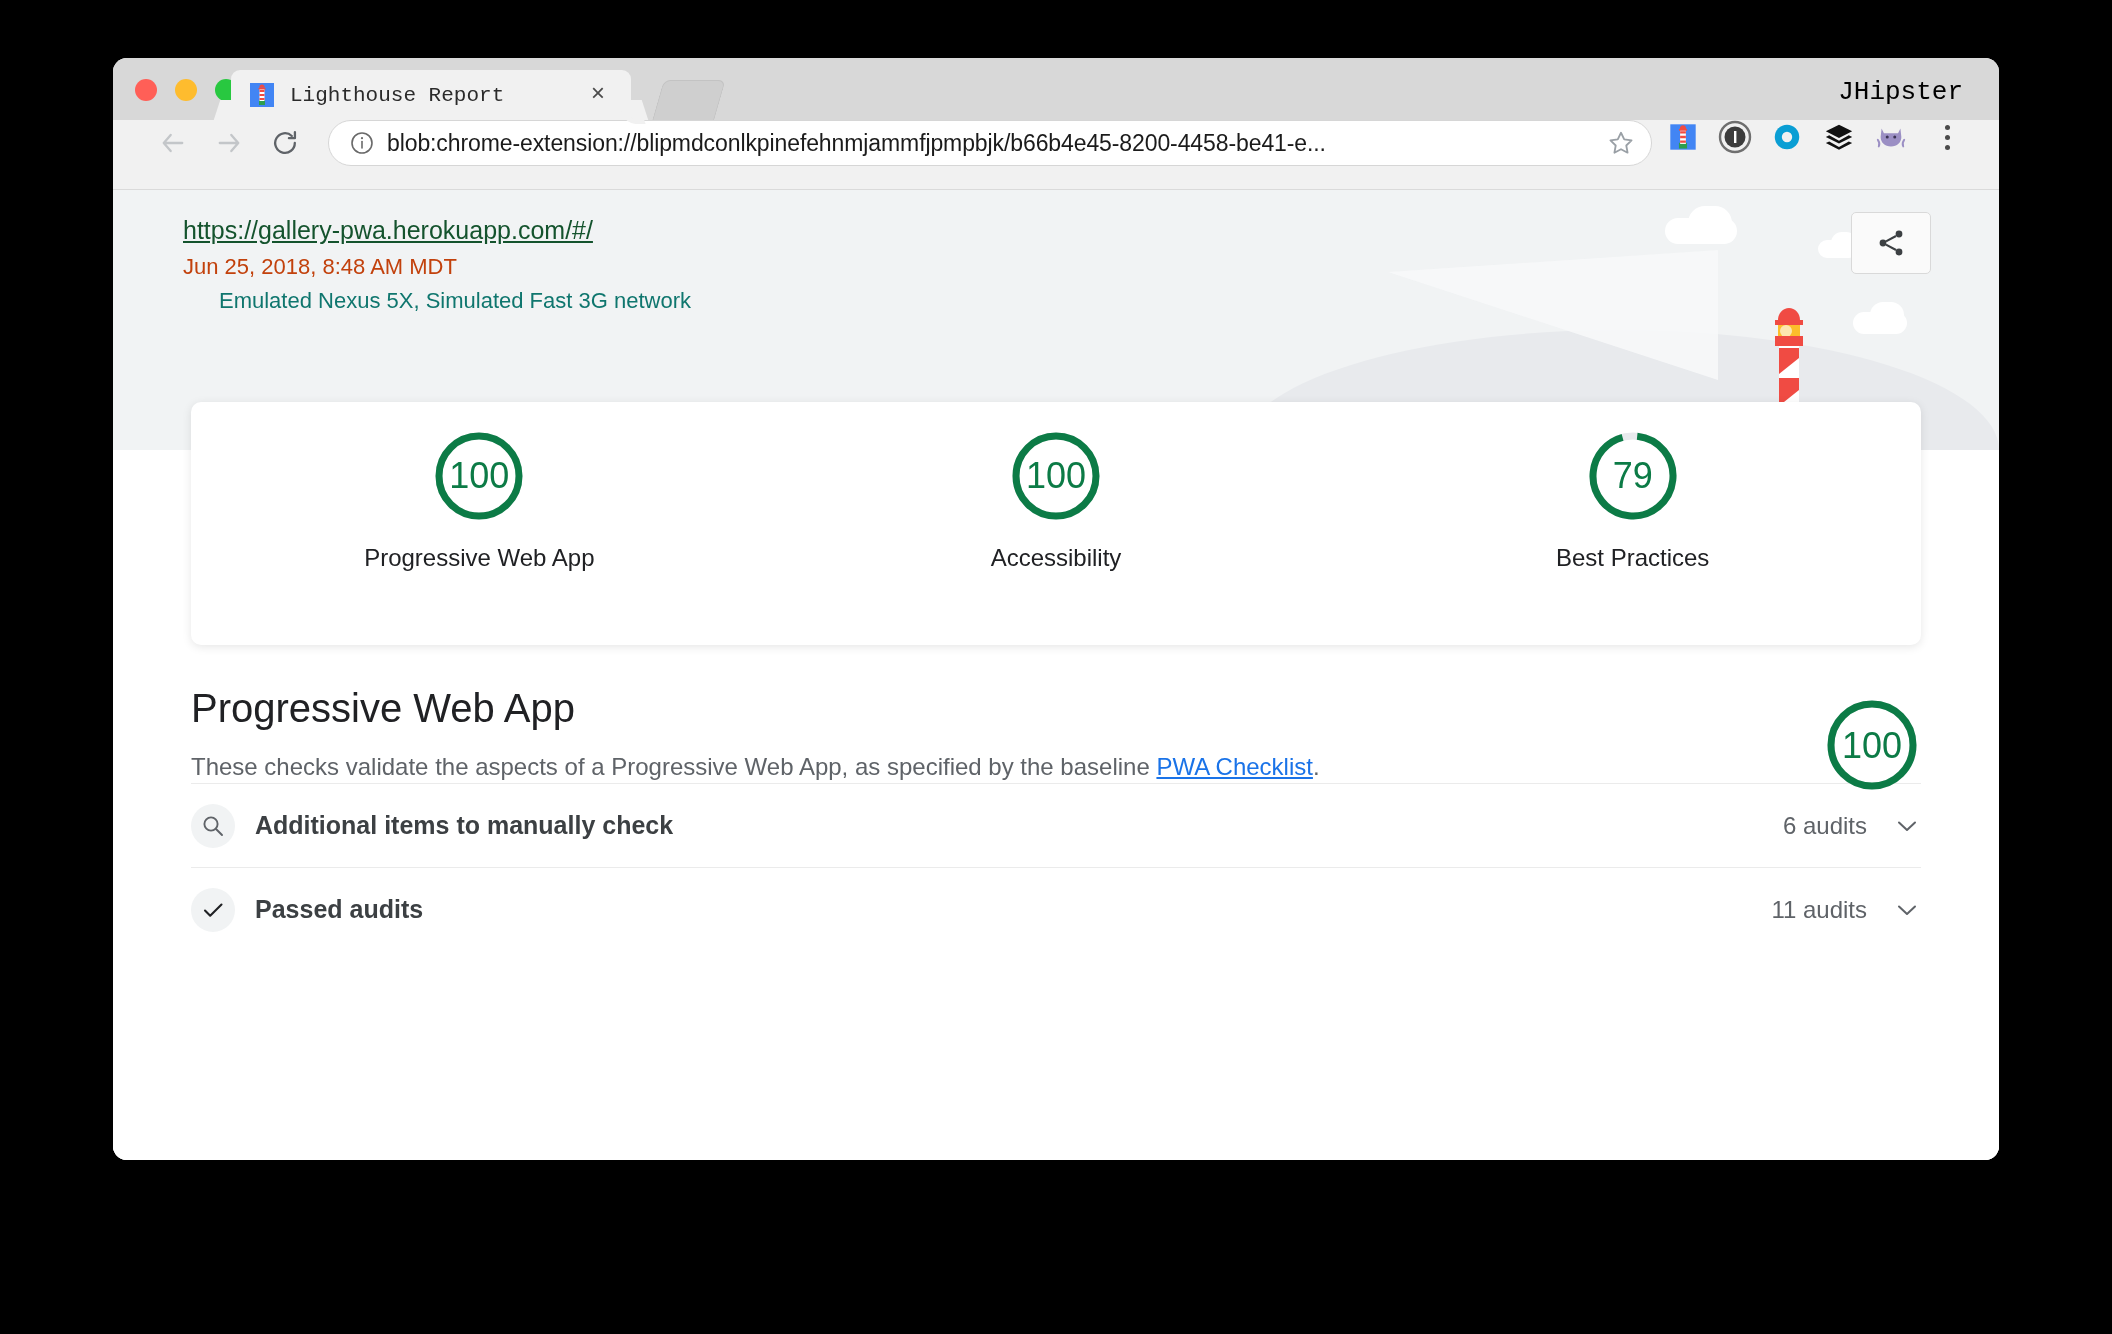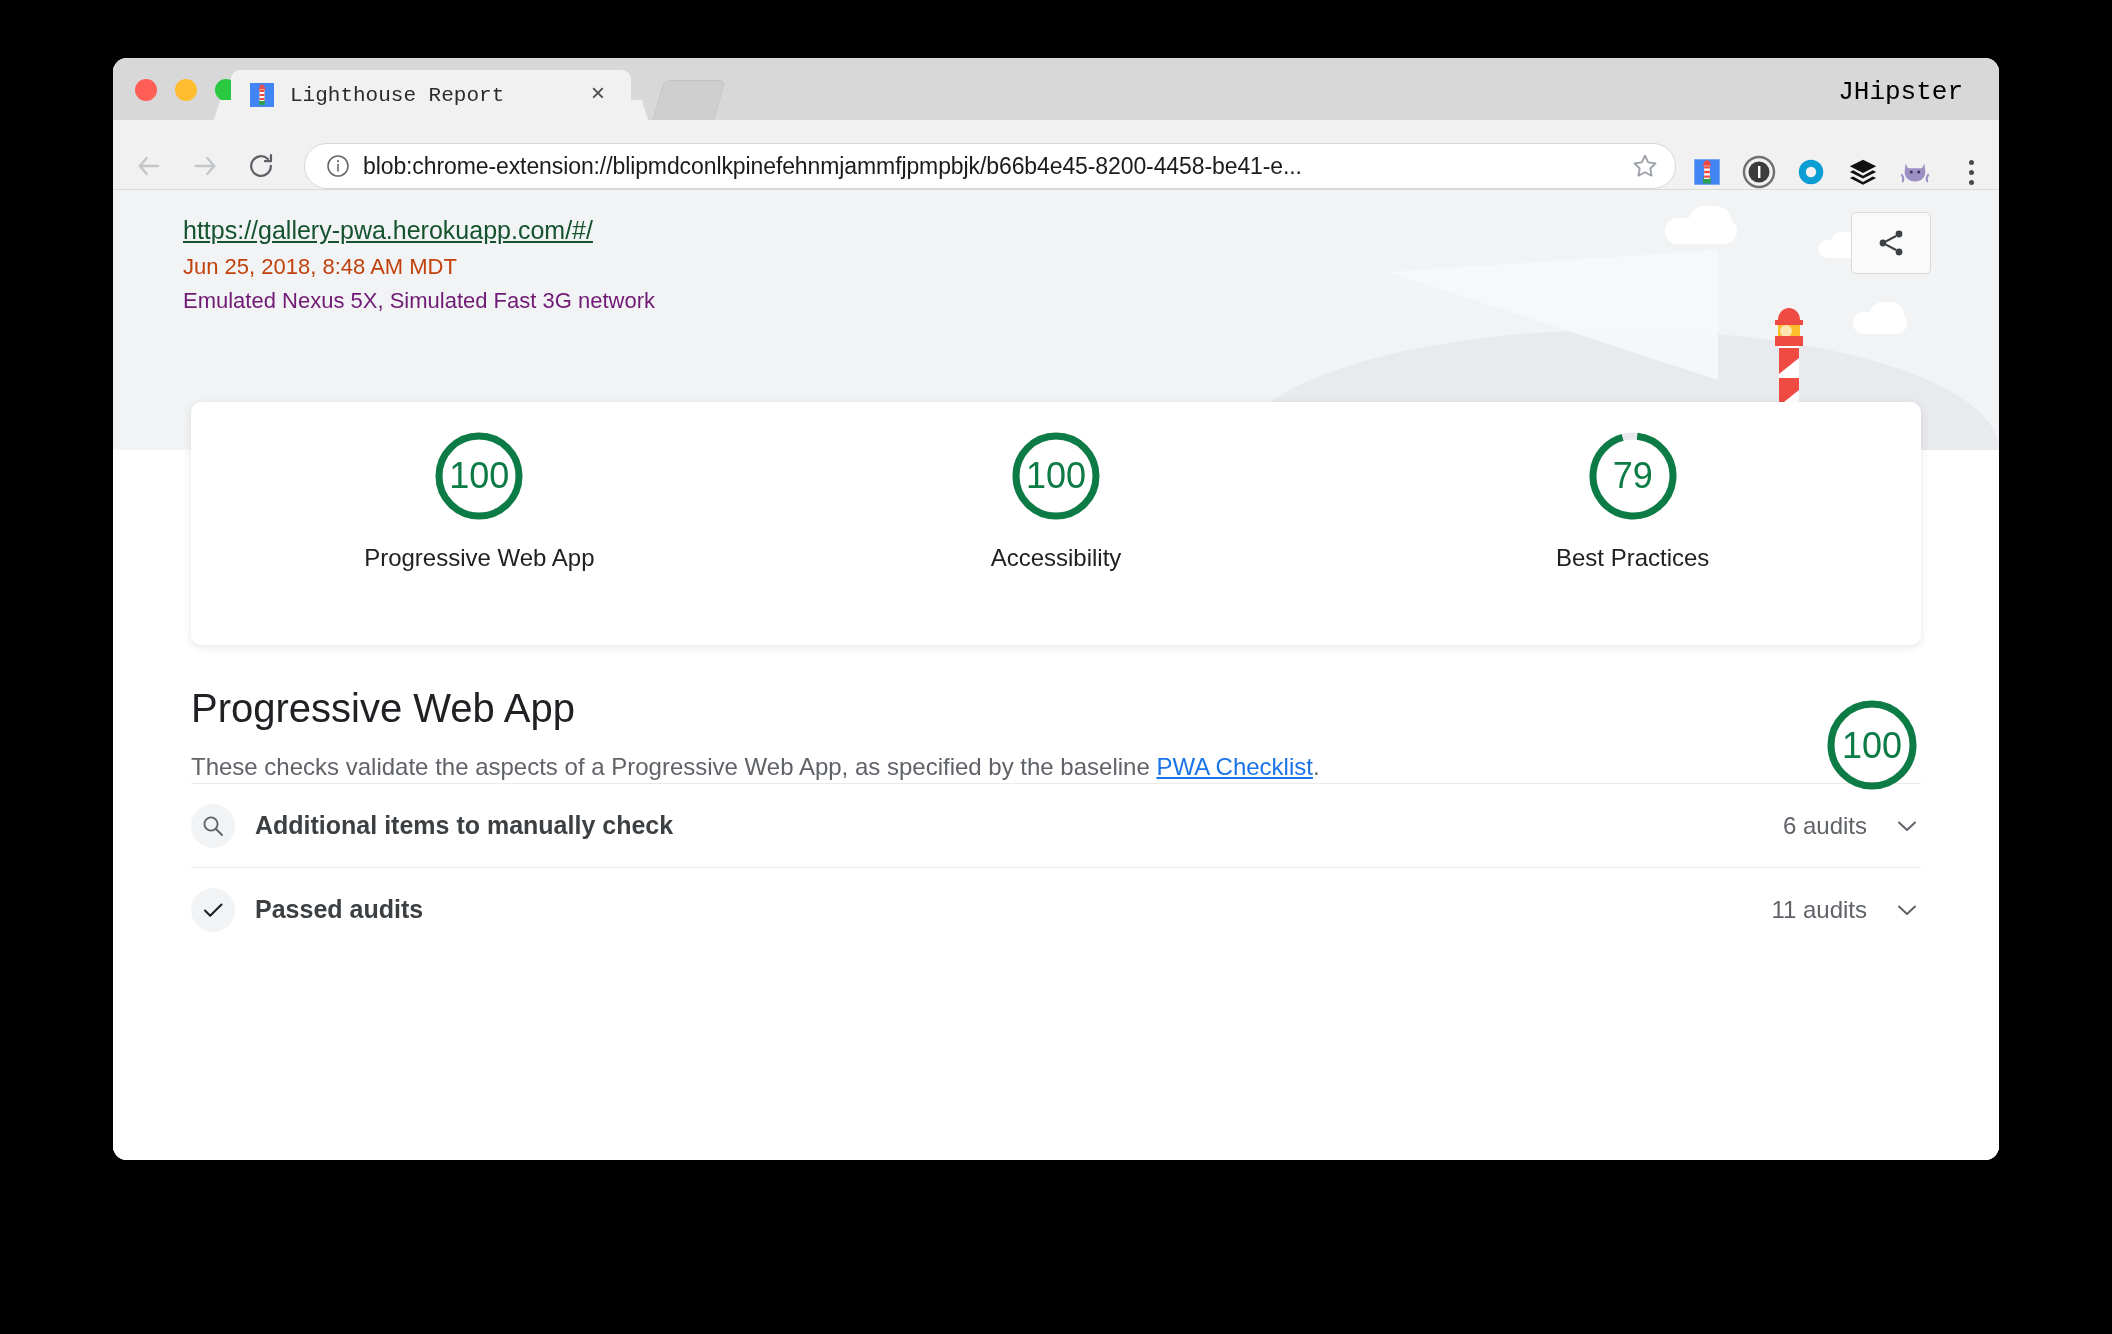--- a/index.html
+++ b/index.html
@@ -77,22 +77,22 @@
   }
   .profile-name {
     position: absolute; right: 36px; top: 19px;
     font-size: 26px; color: #000000;
   }
 
   
   .toolbar {
     height: 70px; flex: 0 0 70px;
     background: #f1f1f1;
-    display: flex; align-items: flex-end;
-    padding: 0 13px;
+    display: flex; align-items: flex-start;
+    padding: 0 37px;
     border-bottom: 1px solid #dadada;
   }
   .navbtn {
     width: 46px; height: 46px; flex: 0 0 46px;
     display: flex; align-items: center; justify-content: center;
     margin-right: 10px;
   }
   .omnibox {
     flex: 1 1 auto; height: 46px;
     background: #fff;
@@ -140,21 +140,21 @@
     opacity: 0.95;
   }
   .cloud { position: absolute; background: #fff; border-radius: 999px; }
 
   .lh-meta { position: absolute; left: 70px; top: 26px; }
   .lh-url {
     font-size: 25px; color: #14532d;
     text-decoration: underline; display: inline-block; margin-bottom: 9px;
   }
   .lh-time { font-size: 22px; color: #c2410c; margin-bottom: 8px; }
-  .lh-env  { font-size: 22px; color: #701a75; }
+  .lh-env  { font-size: 22px; color: #0f766e; margin-left: 36px; }
 
   .share-btn {
     position: absolute; right: 68px; top: 22px;
     width: 80px; height: 62px;
     background: #fafafa; border: 1px solid #d9d9d9;
     border-radius: 5px;
     display: flex; align-items: center; justify-content: center;
   }
 
   

